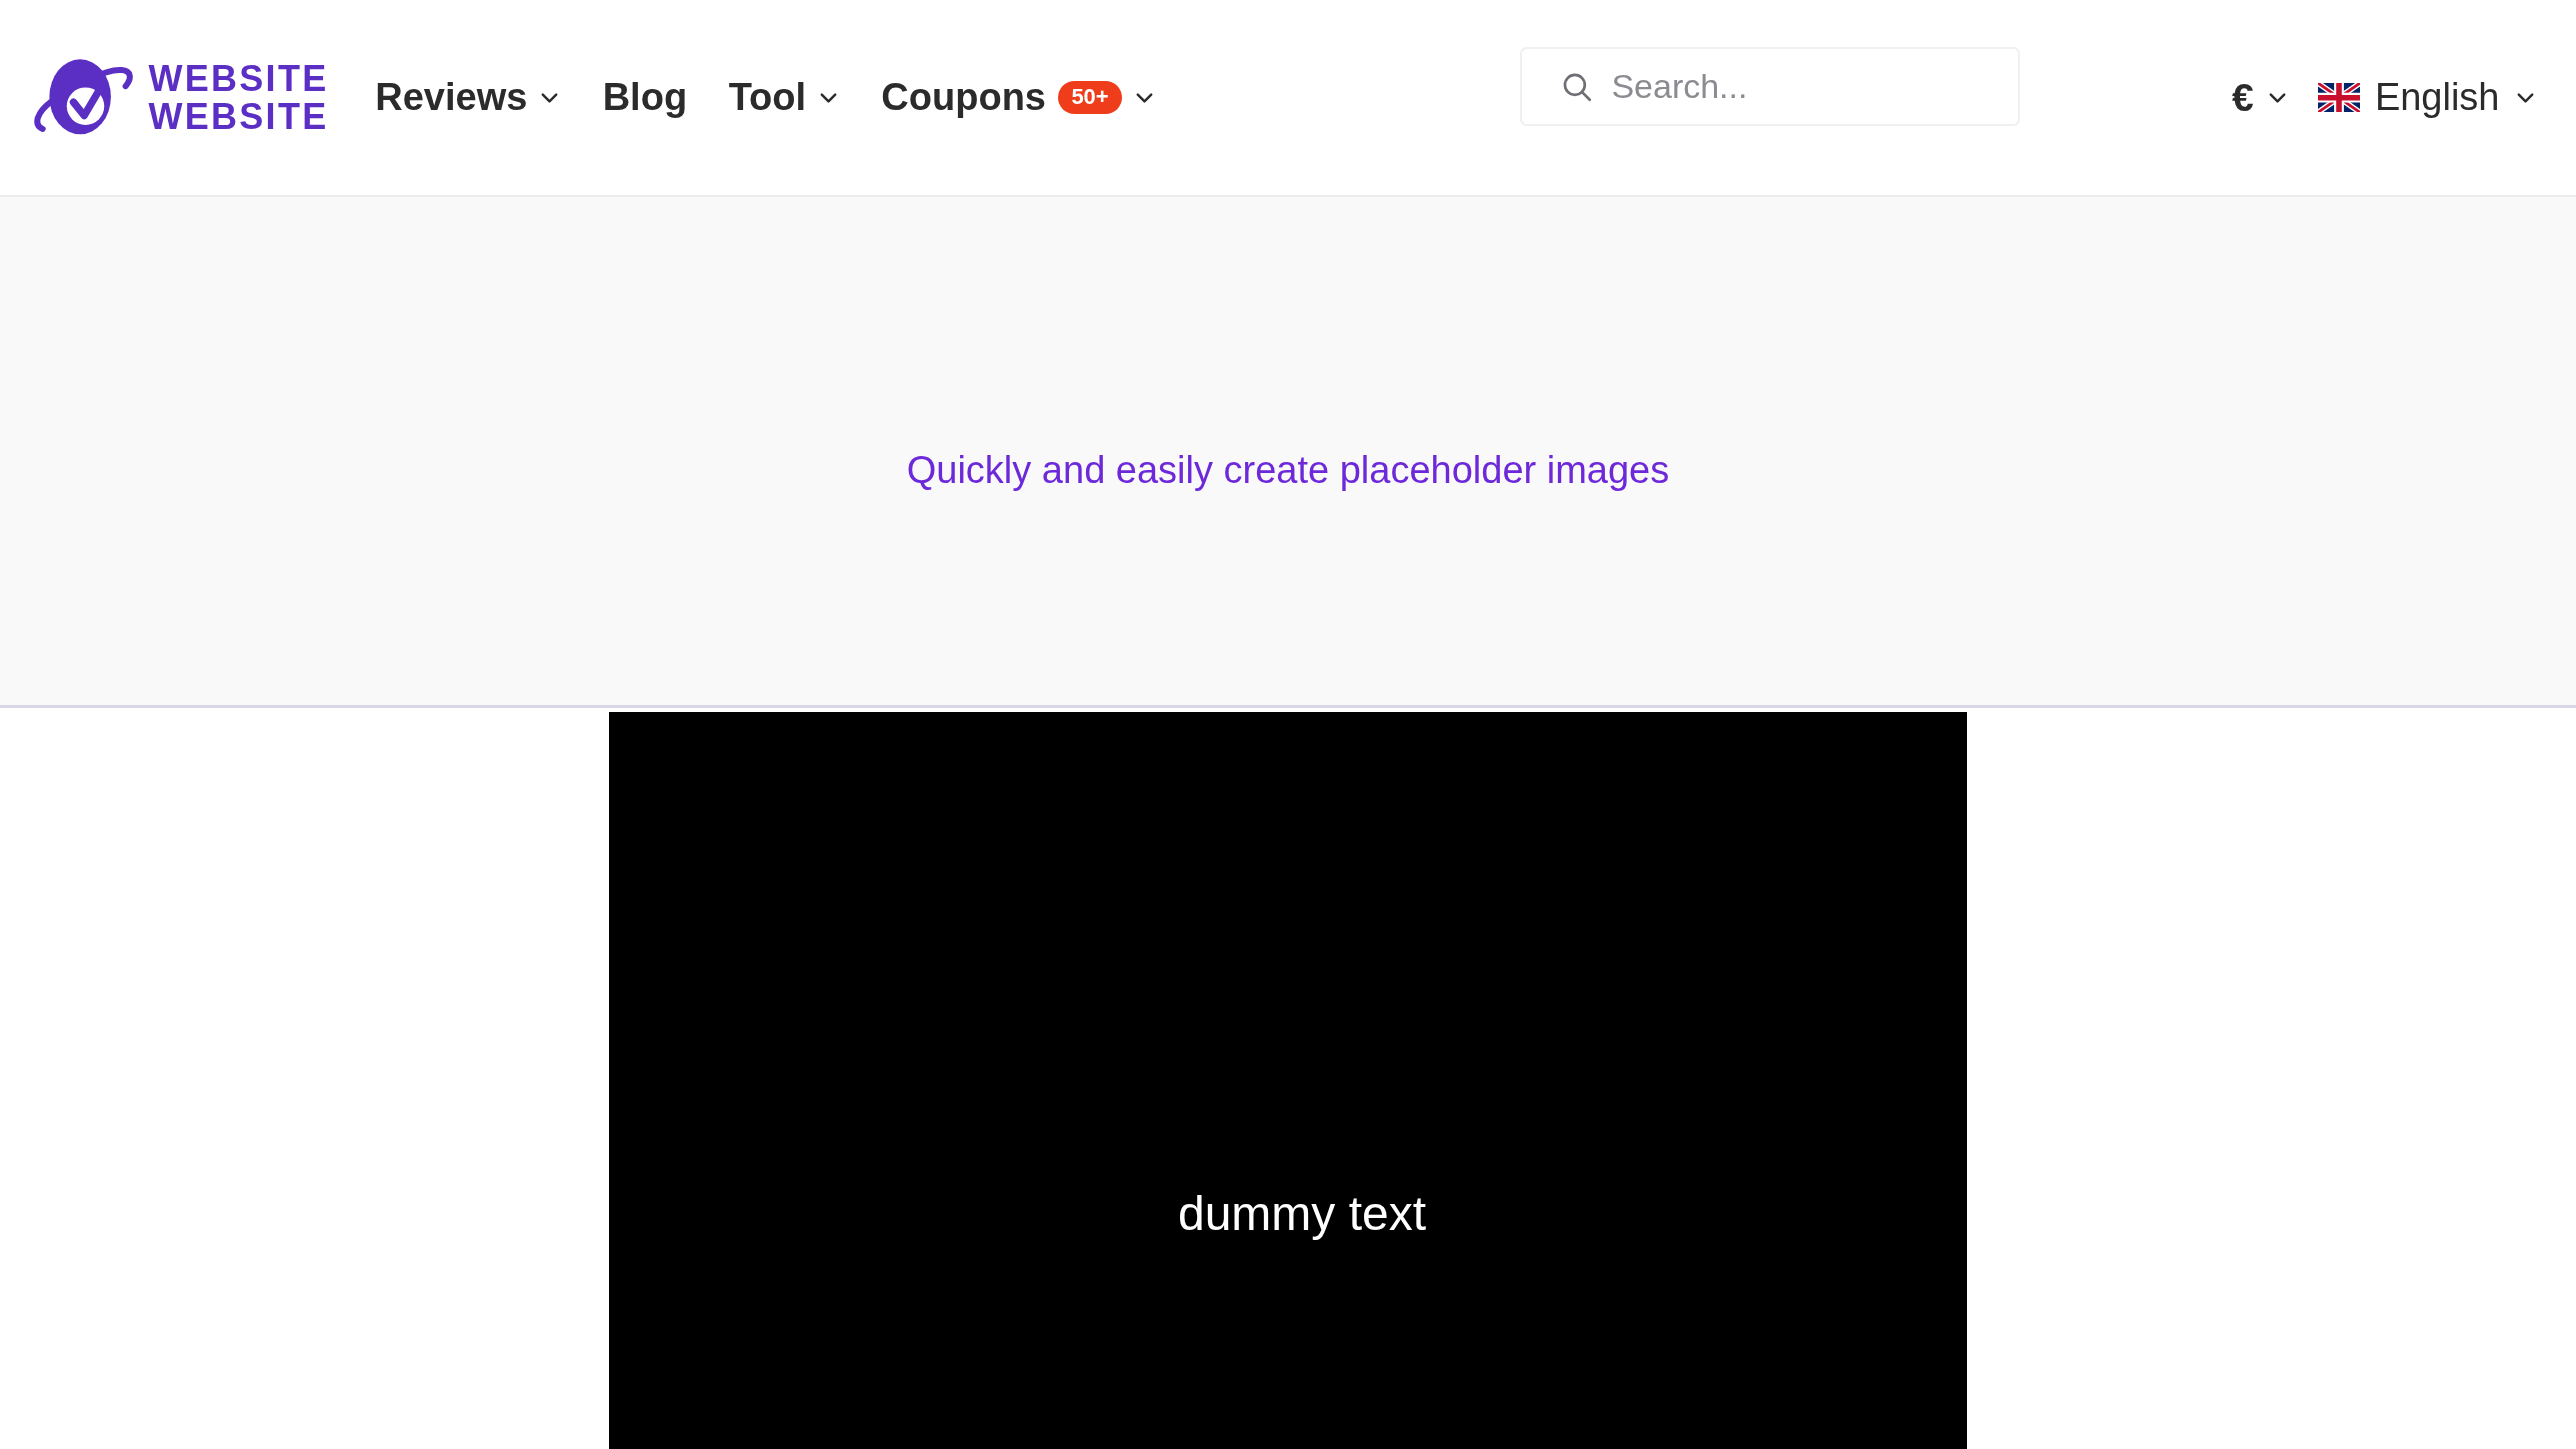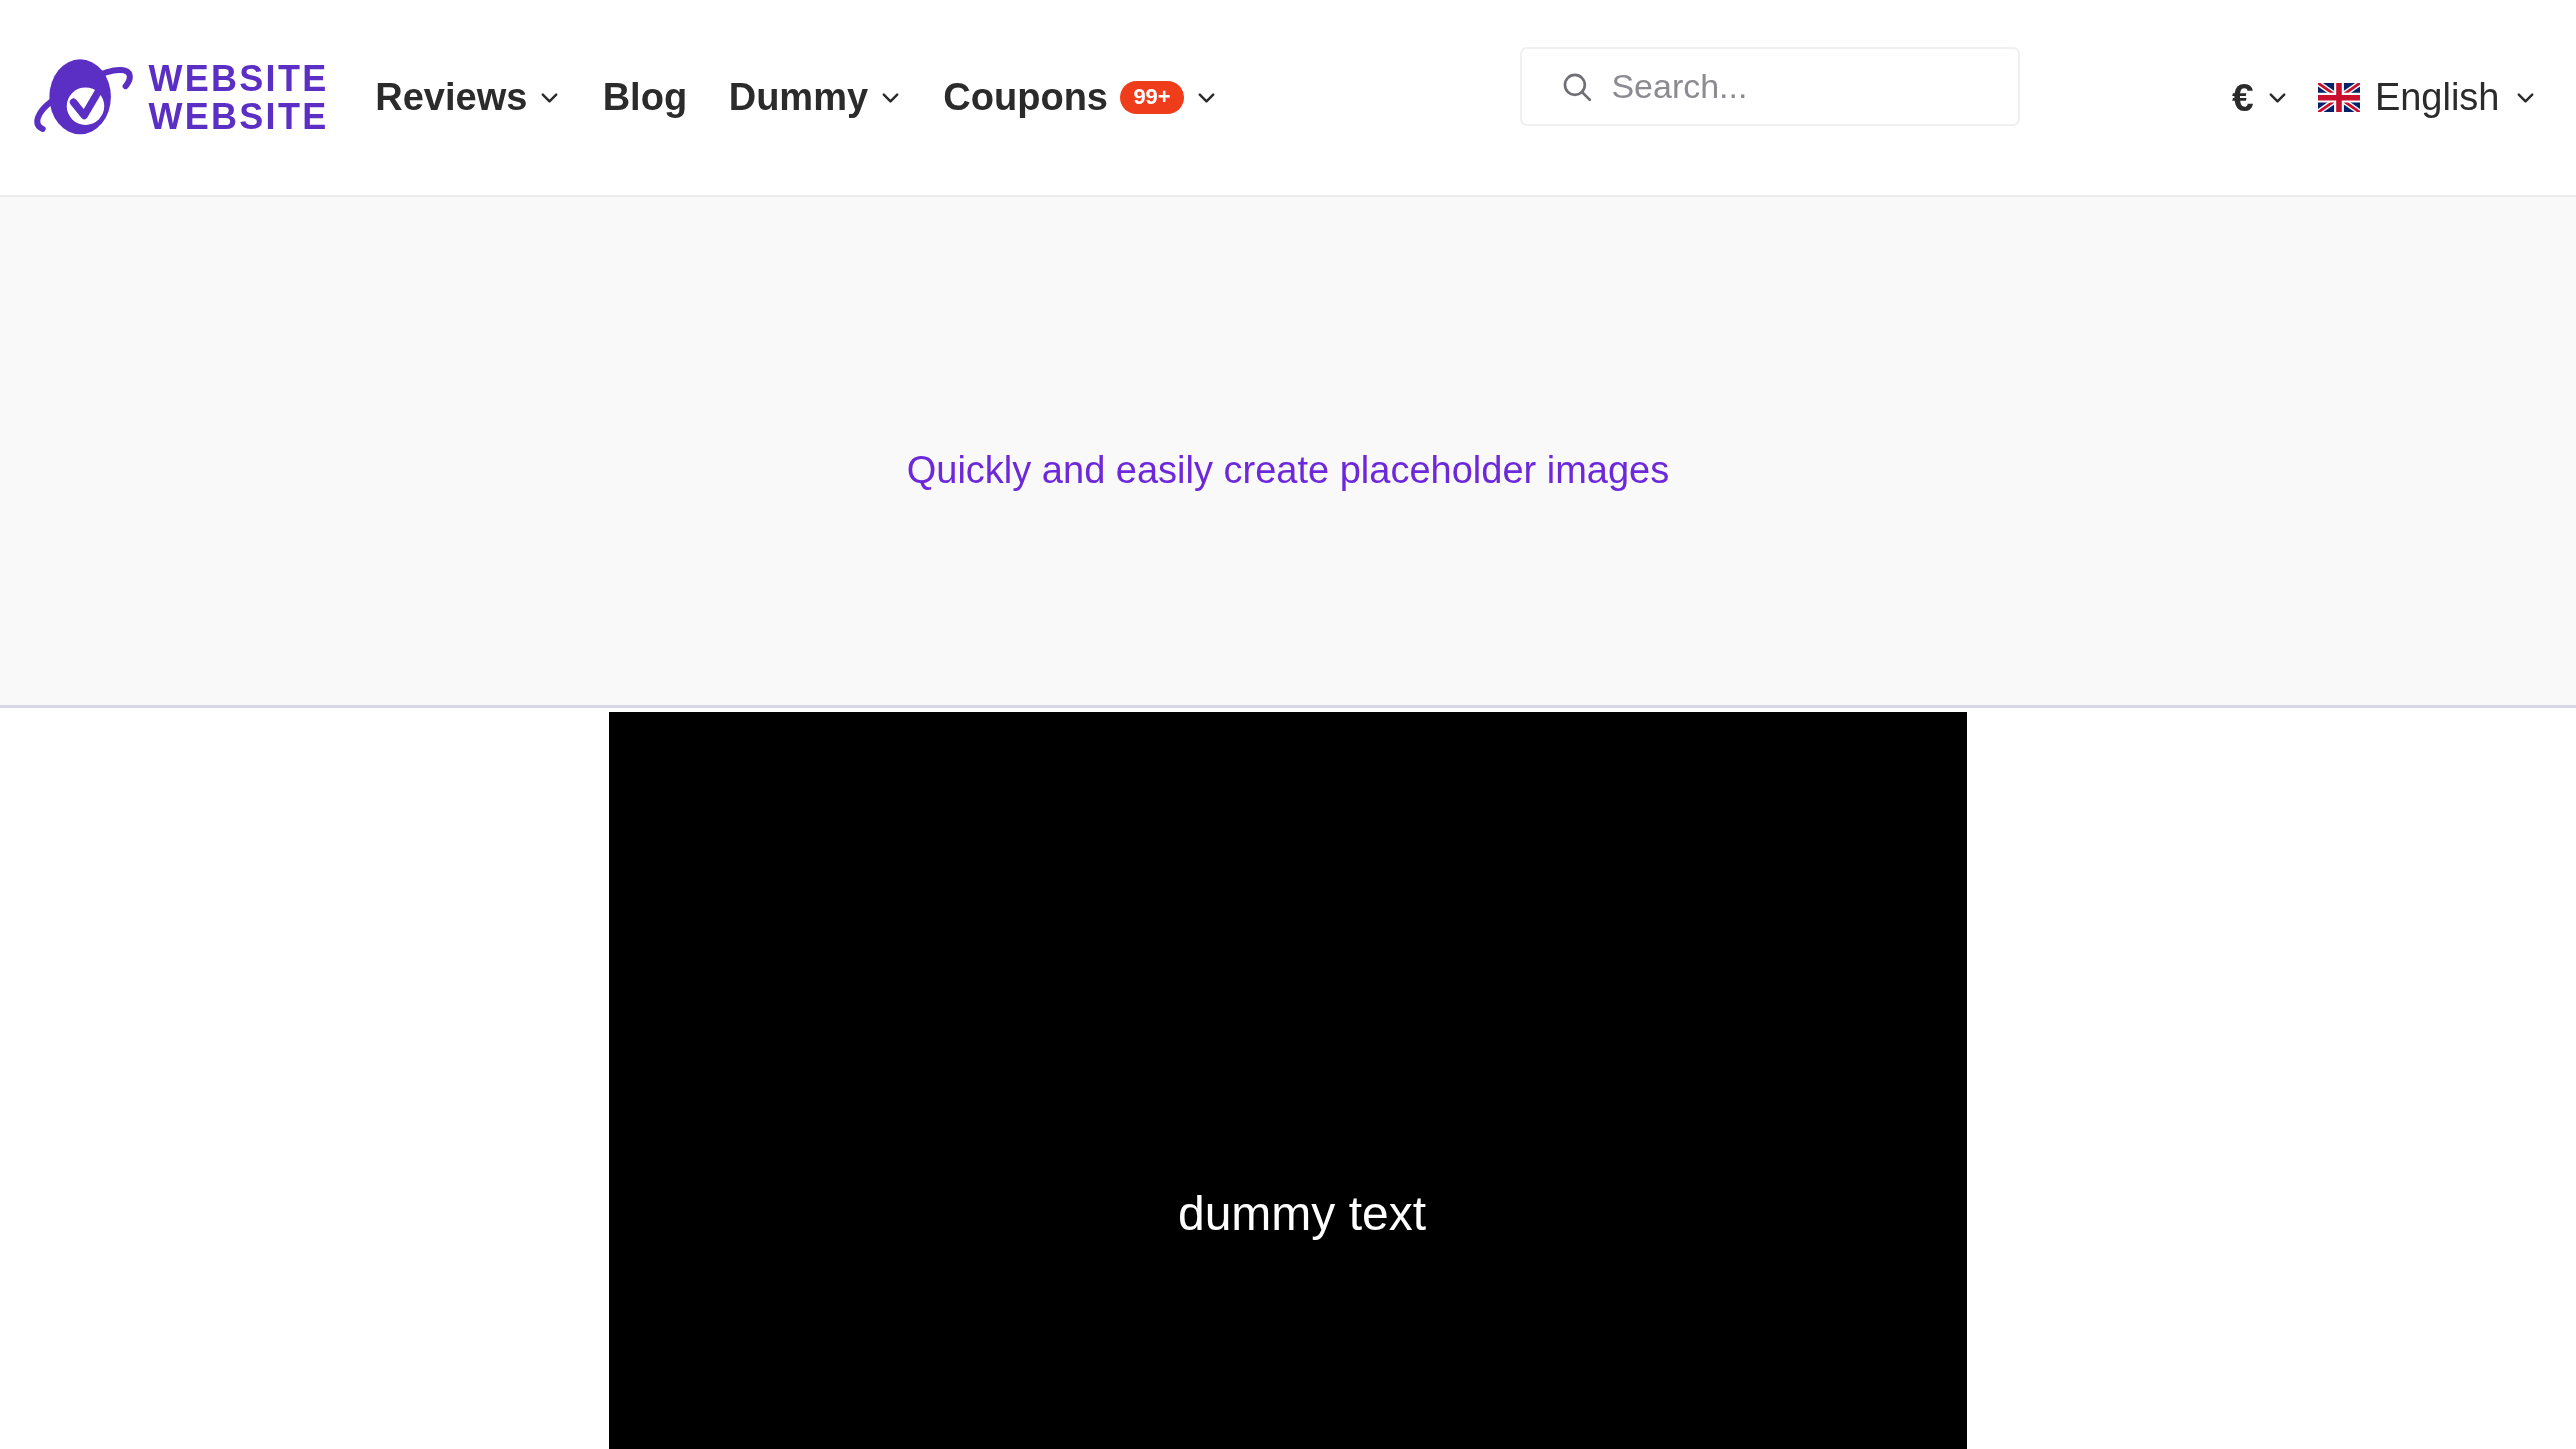--- a/index.html
+++ b/index.html
@@ -243,31 +243,31 @@
             <path d="M5 9l7 7 7-7" fill="none" stroke="#2b2b2b" stroke-width="2.6" stroke-linecap="round" stroke-linejoin="round"></path>
           </svg>
       </span>
     </div>
 
     <div class="nav-item">
       <span class="nav-label">Blog</span>
     </div>
 
     <div class="nav-item">
-      <span class="nav-label">Dummy</span>
+      <span class="nav-label">Tool</span>
       <span class="chev">
         <svg viewBox="0 0 24 24">
             <path d="M5 9l7 7 7-7" fill="none" stroke="#2b2b2b" stroke-width="2.6" stroke-linecap="round" stroke-linejoin="round"></path>
           </svg>
       </span>
     </div>
 
     <div class="nav-item">
       <span class="nav-label">Coupons</span>
-      <span class="badge-99">99+</span>
+      <span class="badge-99">50+</span>
       <span class="chev">
         <svg viewBox="0 0 24 24">
             <path d="M5 9l7 7 7-7" fill="none" stroke="#2b2b2b" stroke-width="2.6" stroke-linecap="round" stroke-linejoin="round"></path>
           </svg>
       </span>
     </div>
 
   </nav>
 
   <div class="search-box">

